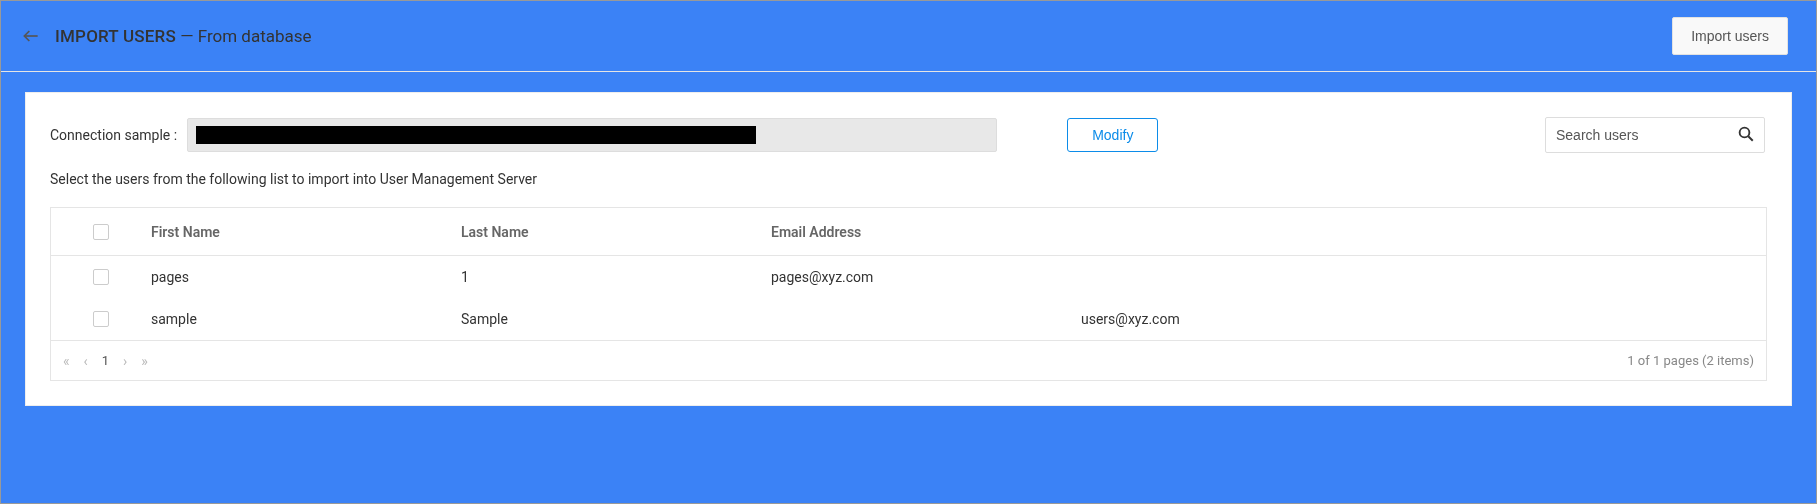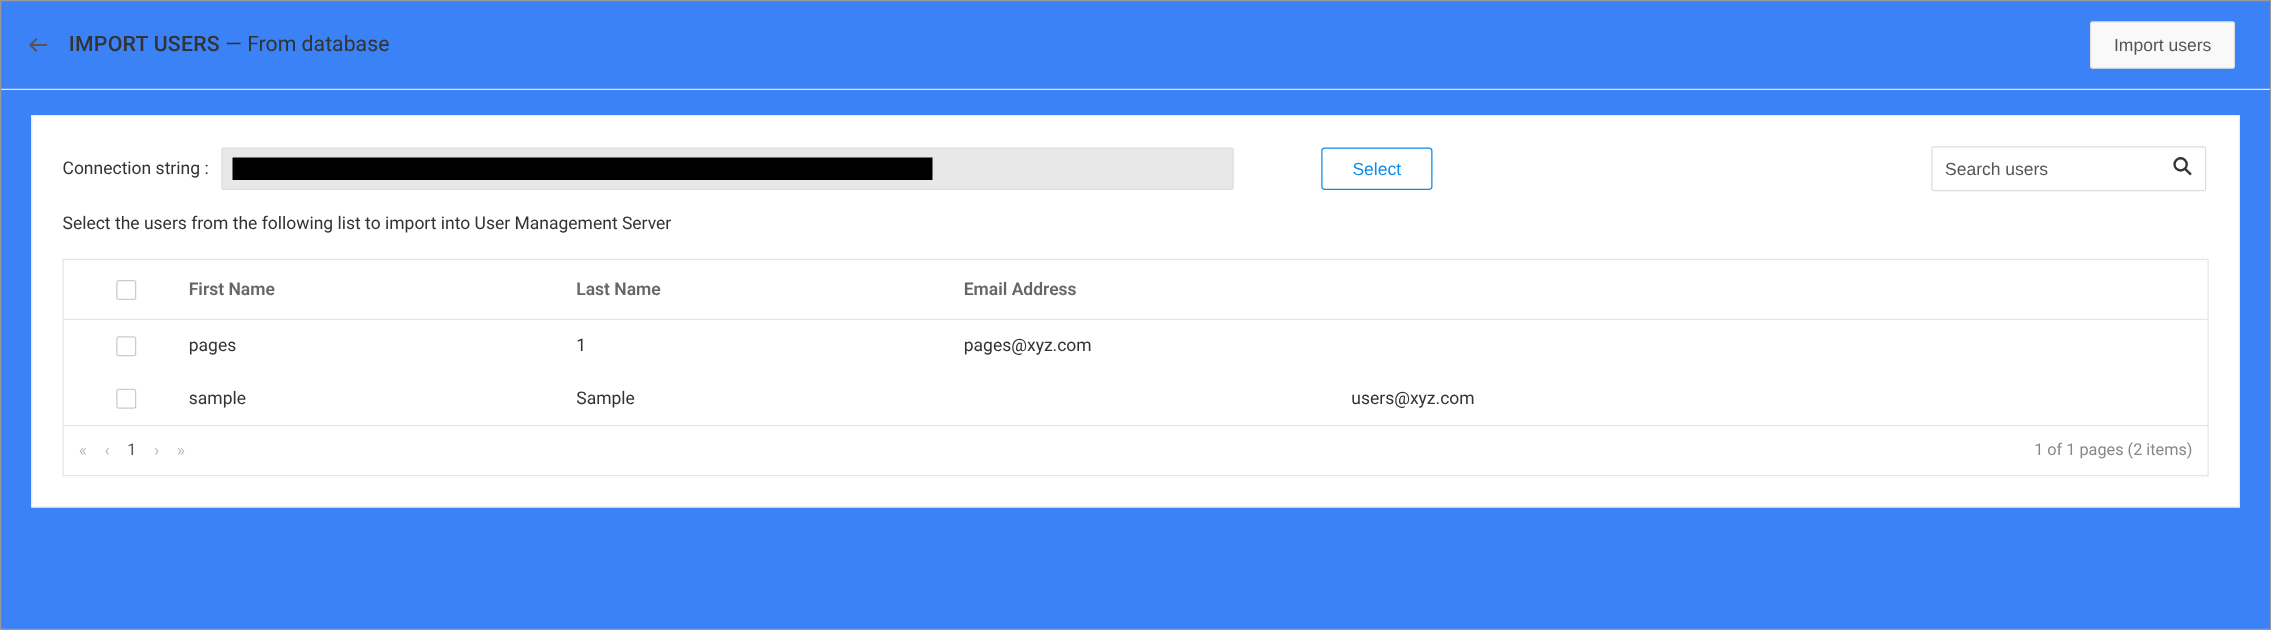--- a/index.html
+++ b/index.html
@@ -208,25 +208,25 @@
       <span>
         <span class="title-main">IMPORT USERS</span><span class="title-sub"> — </span><span class="title-sub">From database</span>
       </span>
     </div>
     <button class="import-btn">Import users</button>
   </div>
 
   <div class="panel">
 
     <div class="conn-row">
-      <span class="conn-label">Connection string :</span>
+      <span class="conn-label">Connection sample :</span>
       <div class="conn-box">
         <span class="conn-black"></span>
       </div>
-      <button class="modify-btn">Select</button>
+      <button class="modify-btn">Modify</button>
       <div class="spacer"></div>
       <div class="search-wrap">
         <input class="search-input" type="text" placeholder="Search users" style="">
         <span class="search-icon">
           <svg width="18" height="18" viewBox="0 0 24 24" fill="none" stroke="currentColor" stroke-width="2.5">
             <circle cx="10" cy="10" r="6.5"></circle>
             <line x1="21" y1="21" x2="15" y2="15"></line>
           </svg>
         </span>
       </div>

